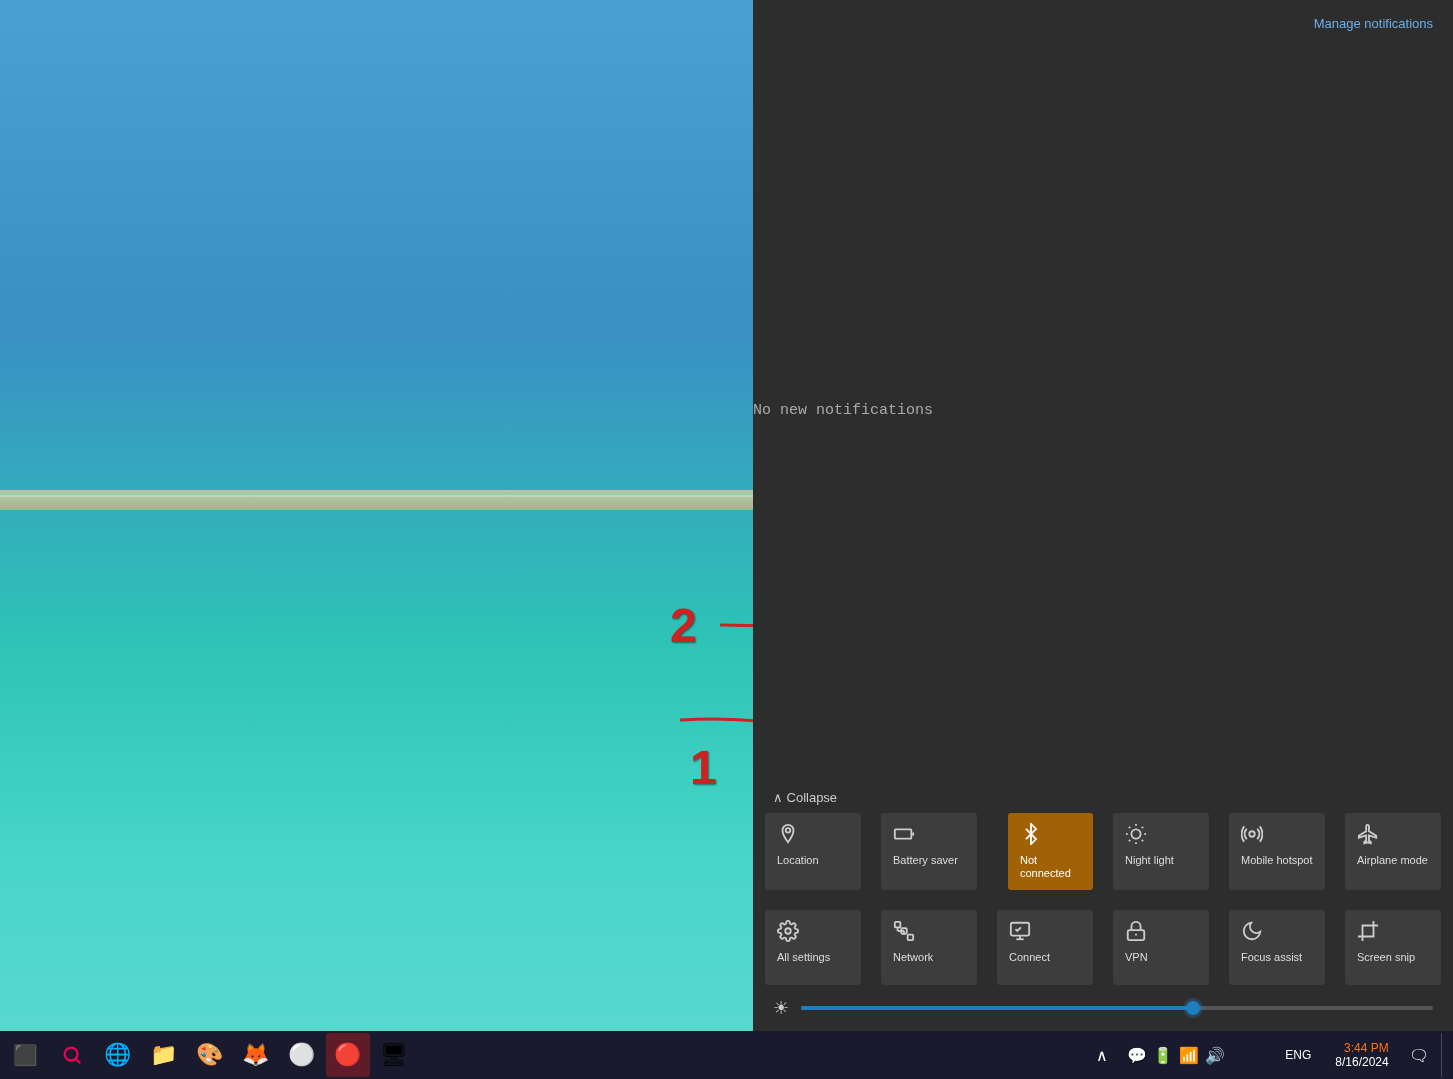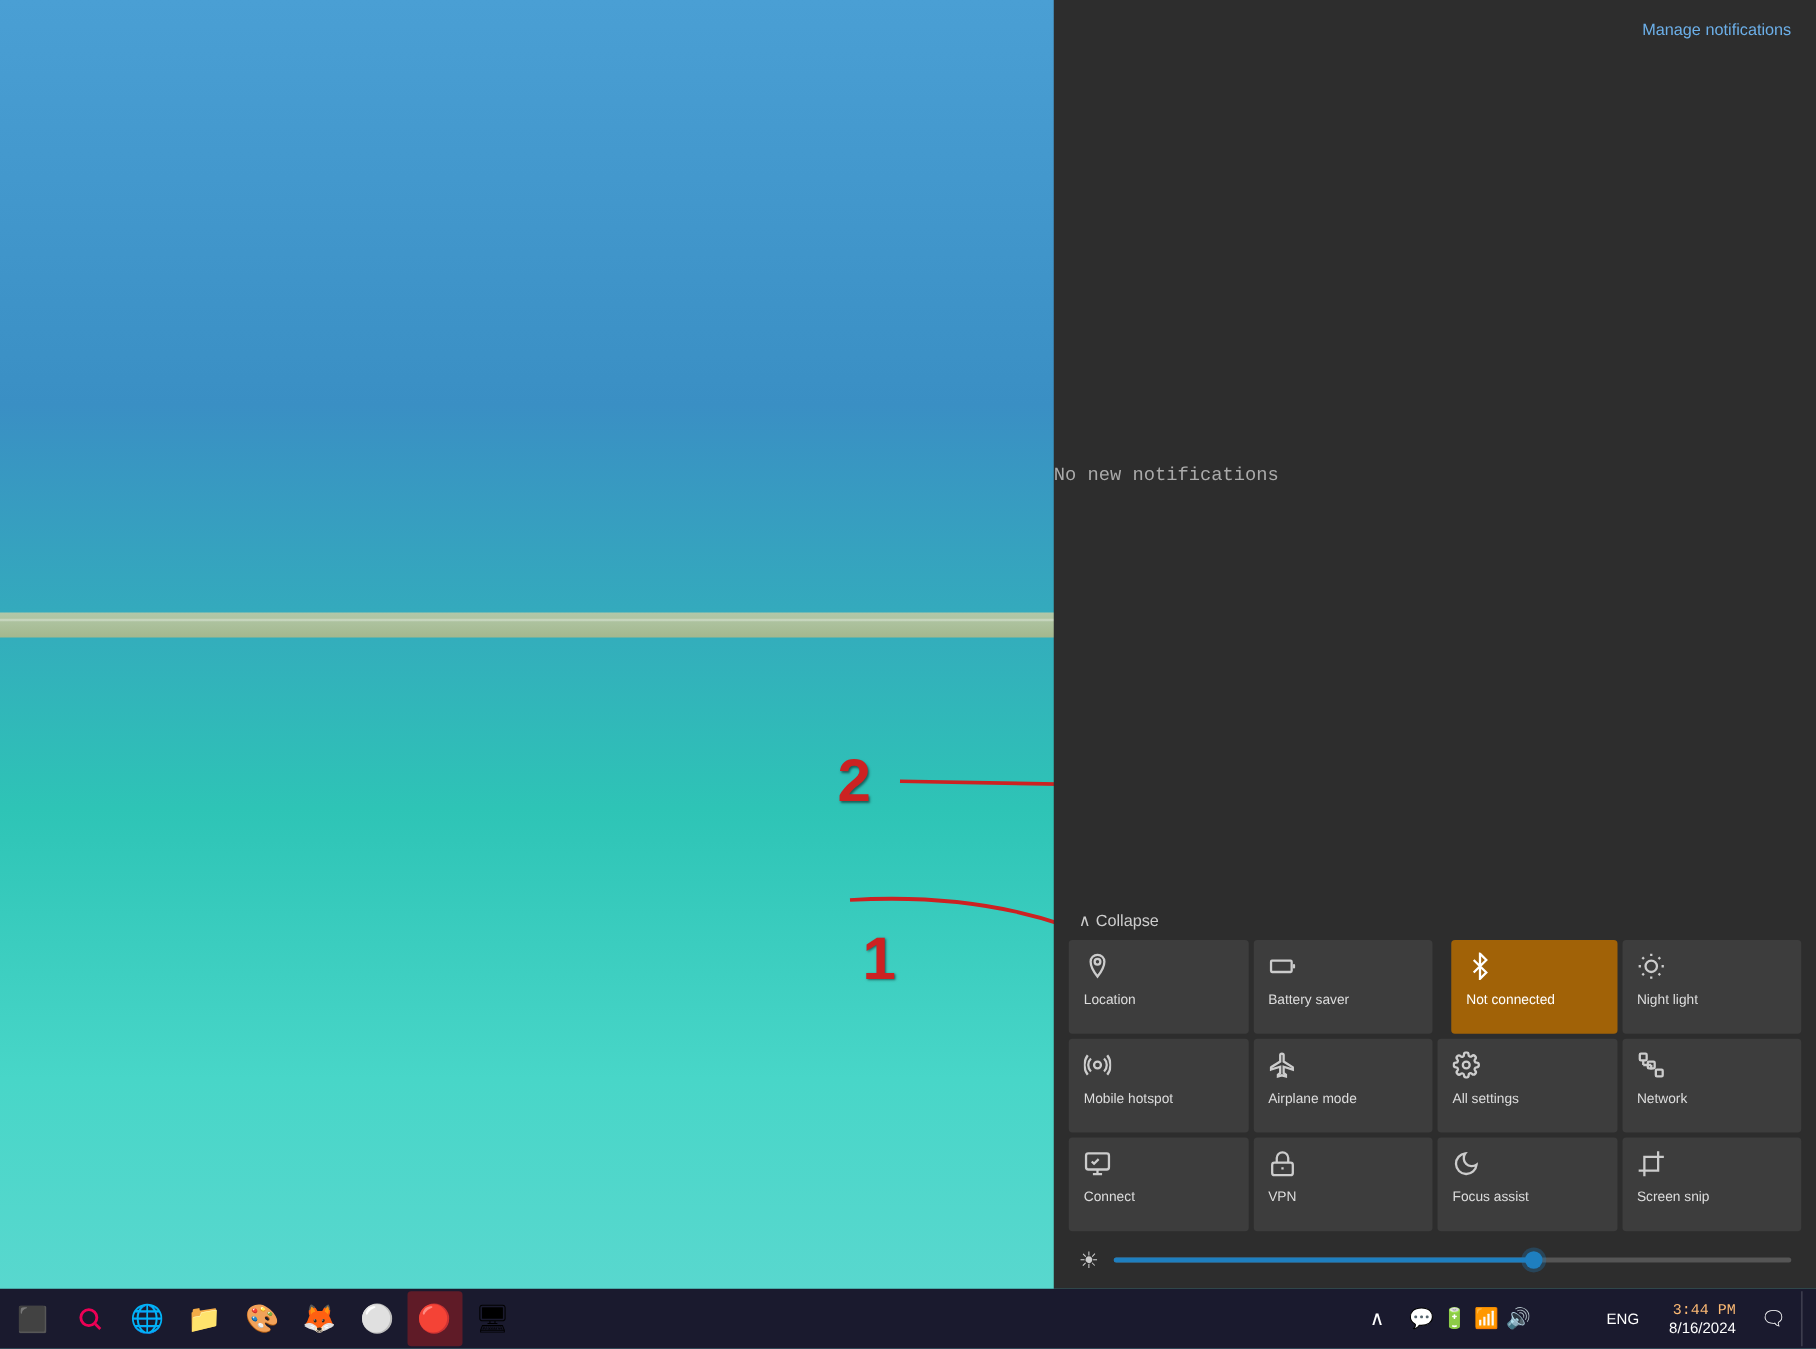--- a/index.html
+++ b/index.html
@@ -91,41 +91,40 @@
       display: flex;
       flex-direction: column;
       align-items: flex-end;
       padding: 0 8px;
       cursor: pointer;
       height: 44px;
       justify-content: center;
     }
     .clock-time {
       font-size: 12px;
-      color: #fdba74;
-      font-family: Liberation Mono, monospace;
+      color: #f97316;
     }
     .clock-date {
       font-size: 12px;
       color: #fff;
     }
 
     .show-desktop-btn {
       width: 8px;
       height: 44px;
       border-left: 1px solid rgba(255,255,255,0.2);
       cursor: pointer;
     }
 
     
     .action-center {
       position: absolute;
       top: 0;
       right: 0;
-      width: 610px;
+      width: 700px;
       height: 1031px;
       background: #2d2d2d;
       display: flex;
       flex-direction: column;
     }
 
     .action-center-header {
       display: flex;
       justify-content: flex-end;
       padding: 16px 20px 8px;
@@ -160,22 +159,22 @@
       cursor: pointer;
       display: flex;
       align-items: center;
       gap: 4px;
     }
 
     
     .quick-actions {
       padding: 0 12px;
       display: grid;
-      grid-template-columns: repeat(4, 1fr);
-      gap: 4px;
+      grid-template-columns: repeat(6, 1fr);
+      gap: 20px;
     }
 
     .quick-tile {
       background: #3d3d3d;
       border-radius: 3px;
       padding: 10px 12px;
       cursor: pointer;
       display: flex;
       flex-direction: column;
       gap: 6px;

